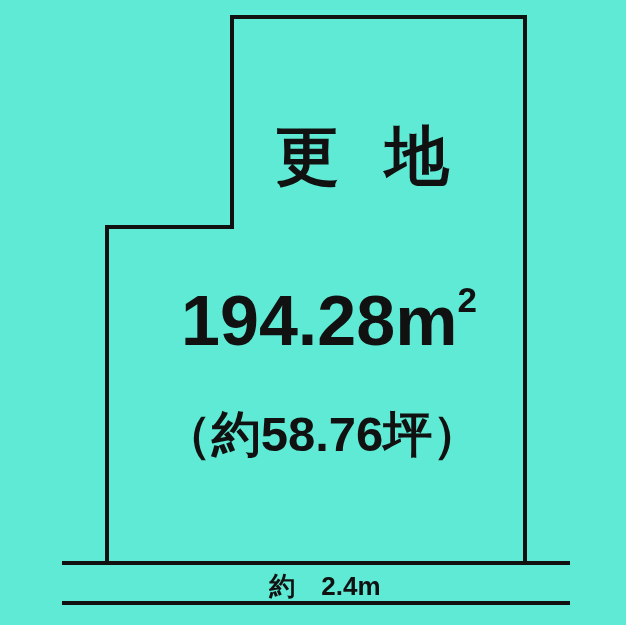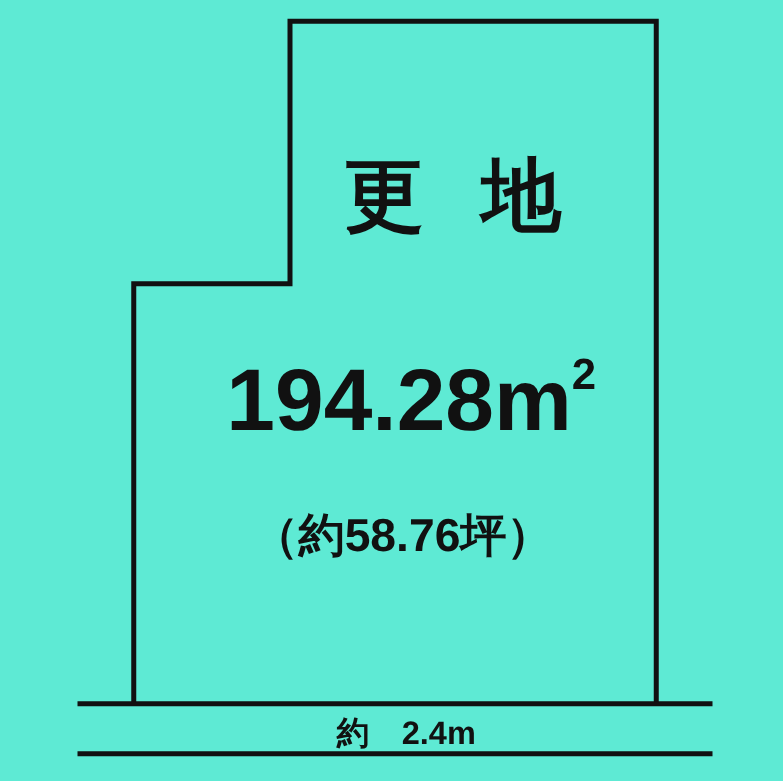--- a/index.html
+++ b/index.html
@@ -45,21 +45,21 @@
     font-size: 0.5em;
     vertical-align: 0.95em;
     letter-spacing: 0;
   }
   .tsubo {
     left: 0;
     width: 626px;
     padding-left: 18px;
     box-sizing: border-box;
     top: 410px;
-    font-size: 37px;
+    font-size: 49px;
     text-align: center;
   }
   .road-width {
     left: 0;
     width: 626px;
     padding-left: 24px;
     box-sizing: border-box;
     top: 573px;
     font-size: 26px;
     text-align: center;

